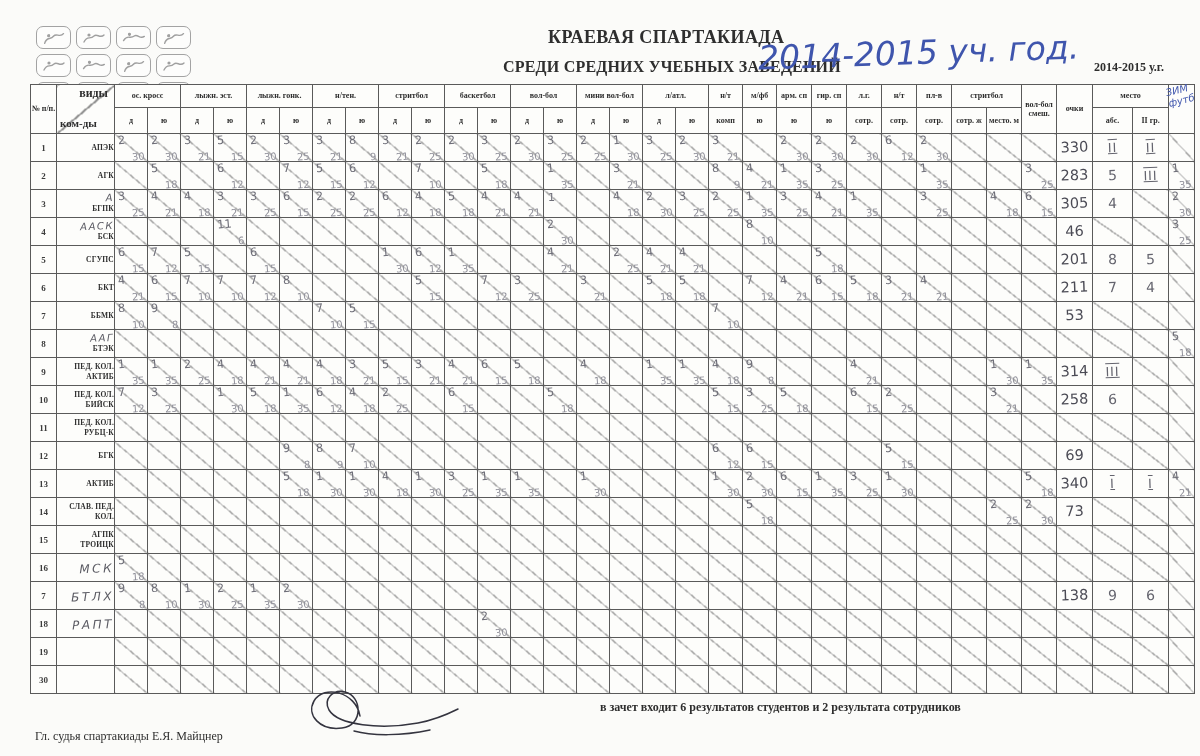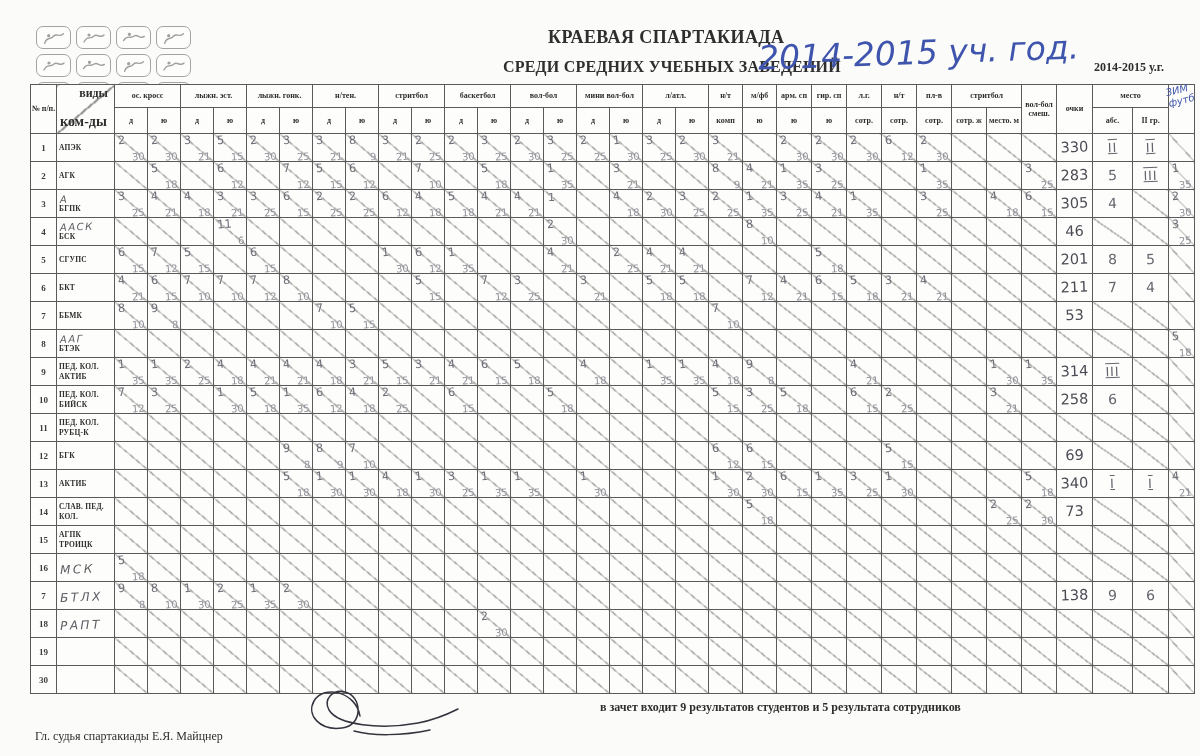--- a/index.html
+++ b/index.html
@@ -17,23 +17,23 @@
   #year-printed{left:1094px;top:60px;font-size:12px;font-weight:bold}
   
   #tbl{position:absolute;left:30px;top:84px;border-collapse:collapse;table-layout:fixed;width:1164px;background:#fdfdfb}
   #tbl th,#tbl td{border:1px solid #5a5a5a;padding:0;position:relative;overflow:visible}
   #tbl thead th{font-size:8px;font-weight:bold;text-align:center;line-height:1.15;height:22px}
   #tbl thead tr.subs th{height:25px;font-size:8px}
   #tbl tbody td{height:27px}
   td.slash, th.corner{background-image:linear-gradient(to top right,transparent 48.6%,#9a9a9a 48.6%,#9a9a9a 51.2%,transparent 51.2%)}
   th.corner{background-image:linear-gradient(to bottom right,transparent 48.6%,#8f8f8f 48.6%,#8f8f8f 51.2%,transparent 51.2%)}
   th.corner .vidy{position:absolute;top:2px;right:6px;font-size:12px;font-weight:bold}
-  th.corner .komdy{position:absolute;bottom:3px;left:3px;font-size:14px;font-weight:bold}
+  th.corner .komdy{position:absolute;bottom:3px;left:3px;font-size:11px;font-weight:bold}
   td.numcell{font-size:9px;text-align:center;font-weight:bold;color:#3c3c3c}
-  td.teamcell{text-align:left;vertical-align:middle}
+  td.teamcell{text-align:right;vertical-align:middle}
   .tprint{display:block;font-size:7.5px;font-weight:bold;padding-left:2px;line-height:1.25;letter-spacing:.2px}
   .thw{display:block;font-family:"DejaVu Sans",sans-serif;font-style:italic;color:#5c5c64;font-size:10px;letter-spacing:1.5px;padding-left:3px;line-height:1;transform:rotate(-2deg)}
   .thw.big{font-size:12px;letter-spacing:2.5px;padding-top:2px}
   .fr .n{position:absolute;left:3px;top:-1px;font-family:"DejaVu Sans",sans-serif;font-size:11.5px;color:#6e6e78;transform:rotate(-5deg)}
   .fr .d{position:absolute;right:2px;bottom:-1px;font-family:"DejaVu Sans",sans-serif;font-size:10px;color:#90909a;transform:rotate(-4deg)}
   .single{position:absolute;left:4px;top:1px;font-family:"DejaVu Sans",sans-serif;font-size:11px;color:#6e6e78}
   td .score{display:block;text-align:center;font-family:"DejaVu Sans",sans-serif;font-size:14.5px;color:#4b4b55;line-height:27px;transform:rotate(-2deg)}
   td .place{display:block;text-align:center;font-family:"DejaVu Sans",sans-serif;font-size:14px;color:#64646e;line-height:27px;transform:rotate(-2deg)}
   td .roman{text-decoration:overline underline;letter-spacing:1px;font-size:12.5px}
   th .hw-head{position:absolute;left:-2px;top:0px;font-family:"DejaVu Sans",sans-serif;font-style:italic;color:#3f55ad;font-size:10px;line-height:1.05;transform:rotate(-14deg);font-weight:normal;text-align:left}
@@ -1578,13 +1578,13 @@
   </table>
 
 <div class="abs" id="signature">
   <svg width="200" height="78" viewBox="0 0 200 78">
     <path d="M98 40 C 94 16, 62 8, 52 25 C 44 39, 58 55, 80 52 C 102 49, 100 20, 83 16
              C 71 13, 61 23, 67 34 C 76 49, 118 54, 156 47 C 172 44, 182 40, 196 33
              M92 55 C 110 60, 140 60, 168 54" stroke="#34343f" fill="none" stroke-width="1.5" stroke-linecap="round"></path>
   </svg>
 </div>
 <div class="abs" id="judge">Гл. судья спартакиады Е.Я. Майцнер</div>
-<div class="abs" id="note">в зачет входит 9 результатов студентов и 5 результата сотрудников</div>
+<div class="abs" id="note">в зачет входит 6 результатов студентов и 2 результата сотрудников</div>
 
 </body></html>

